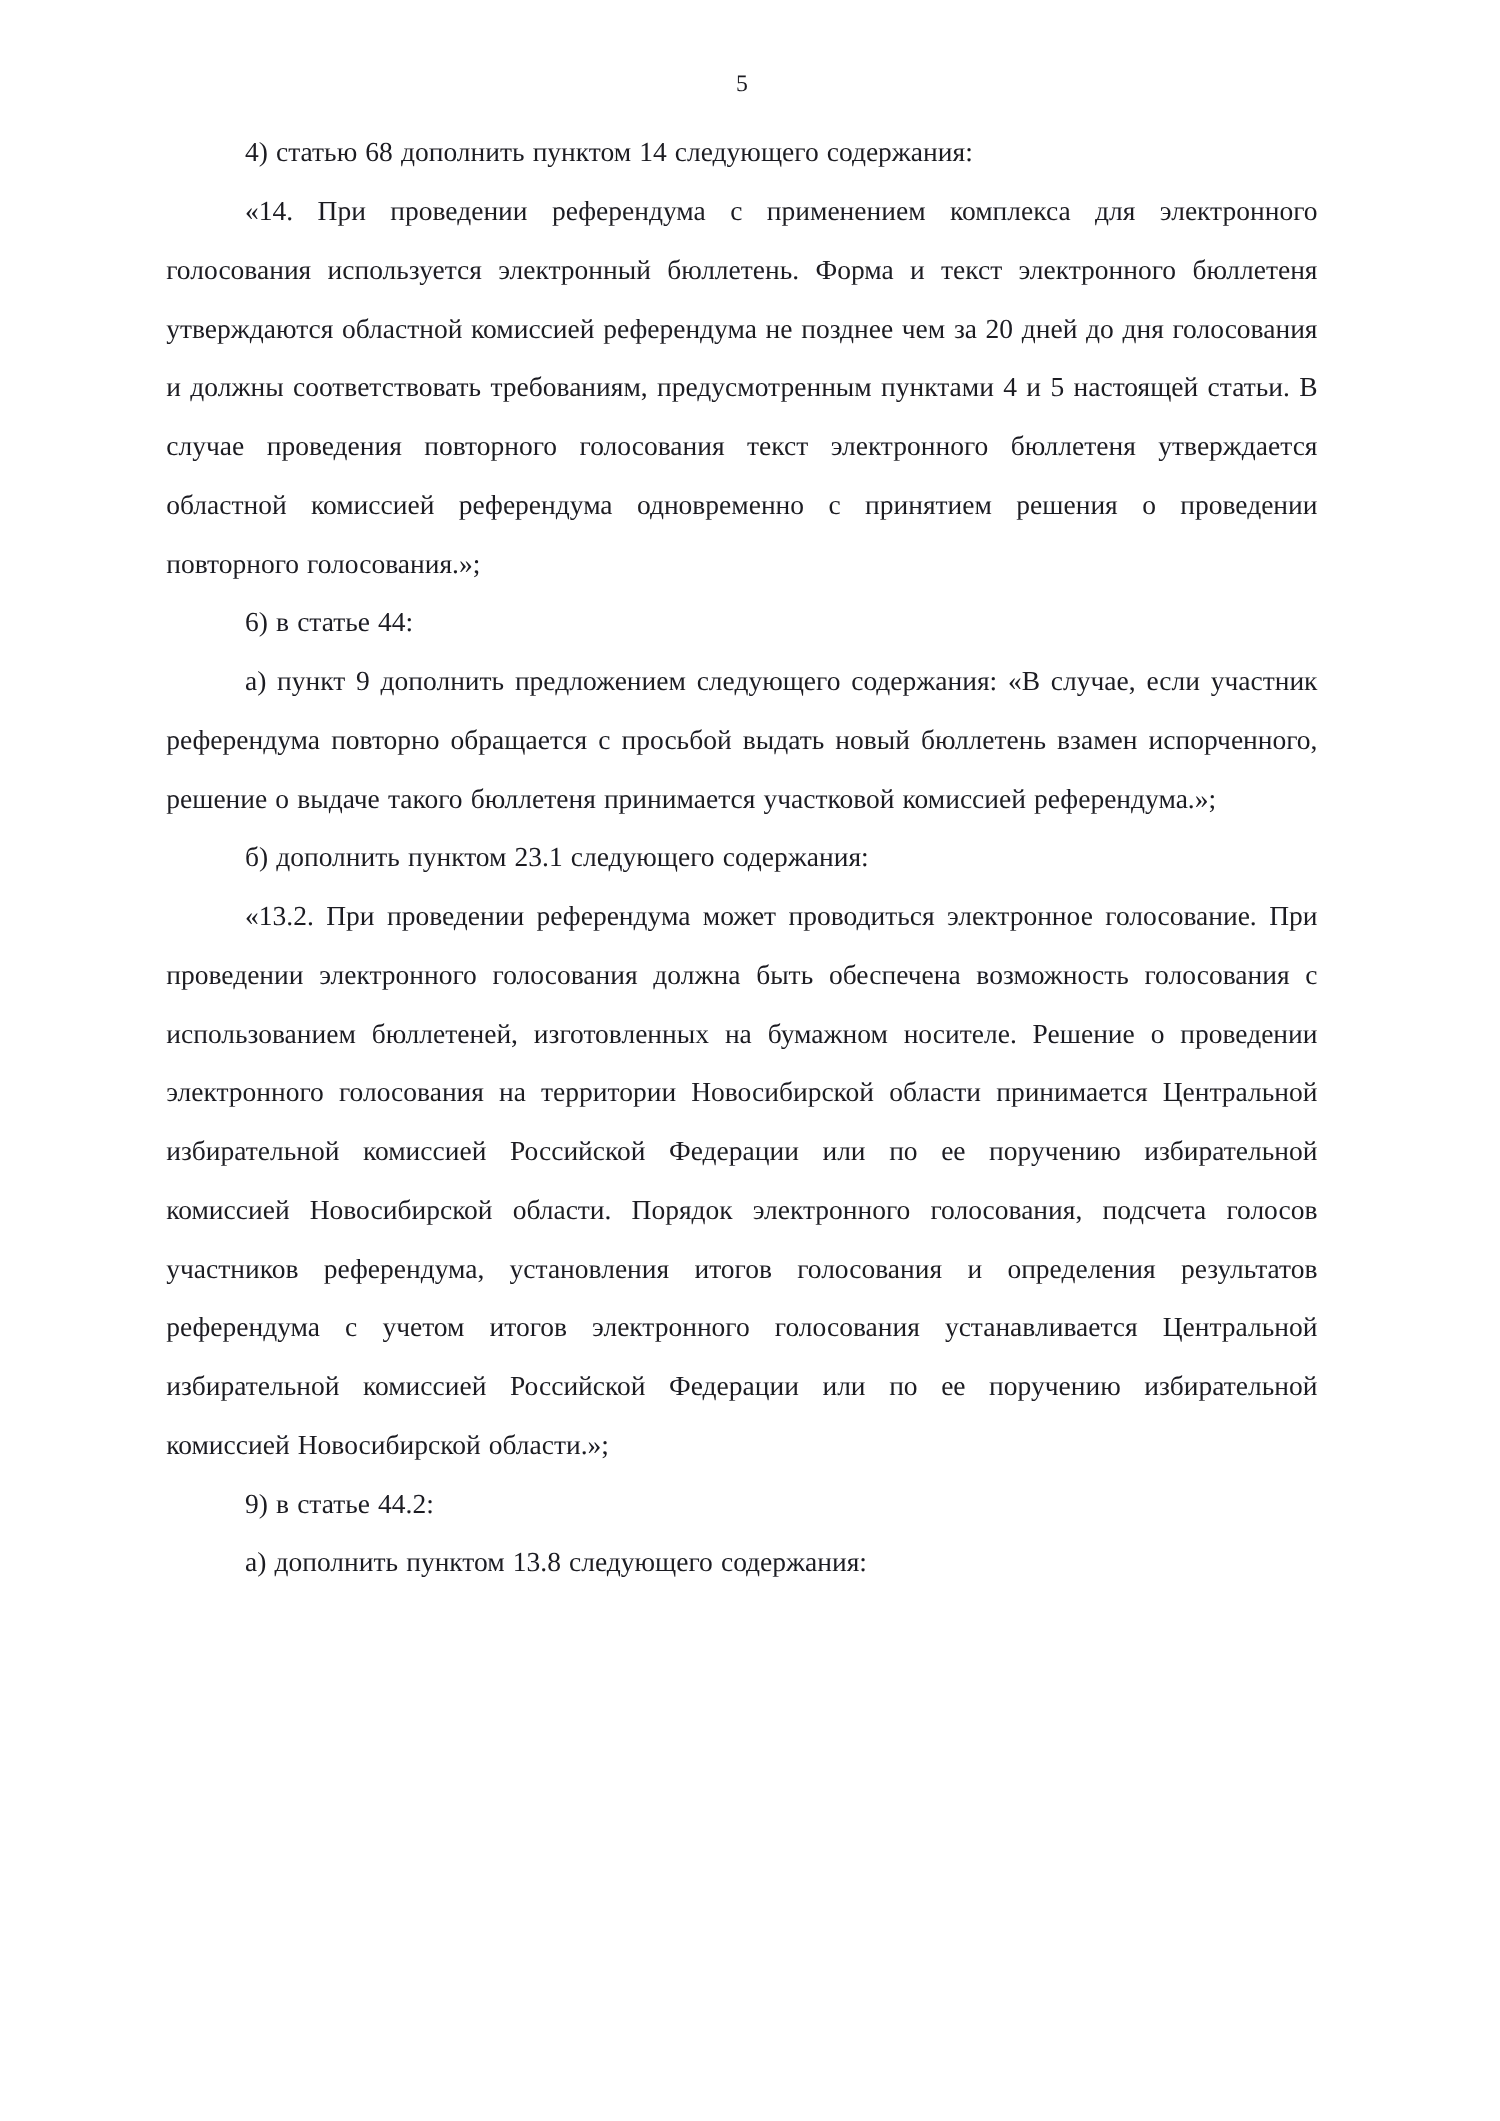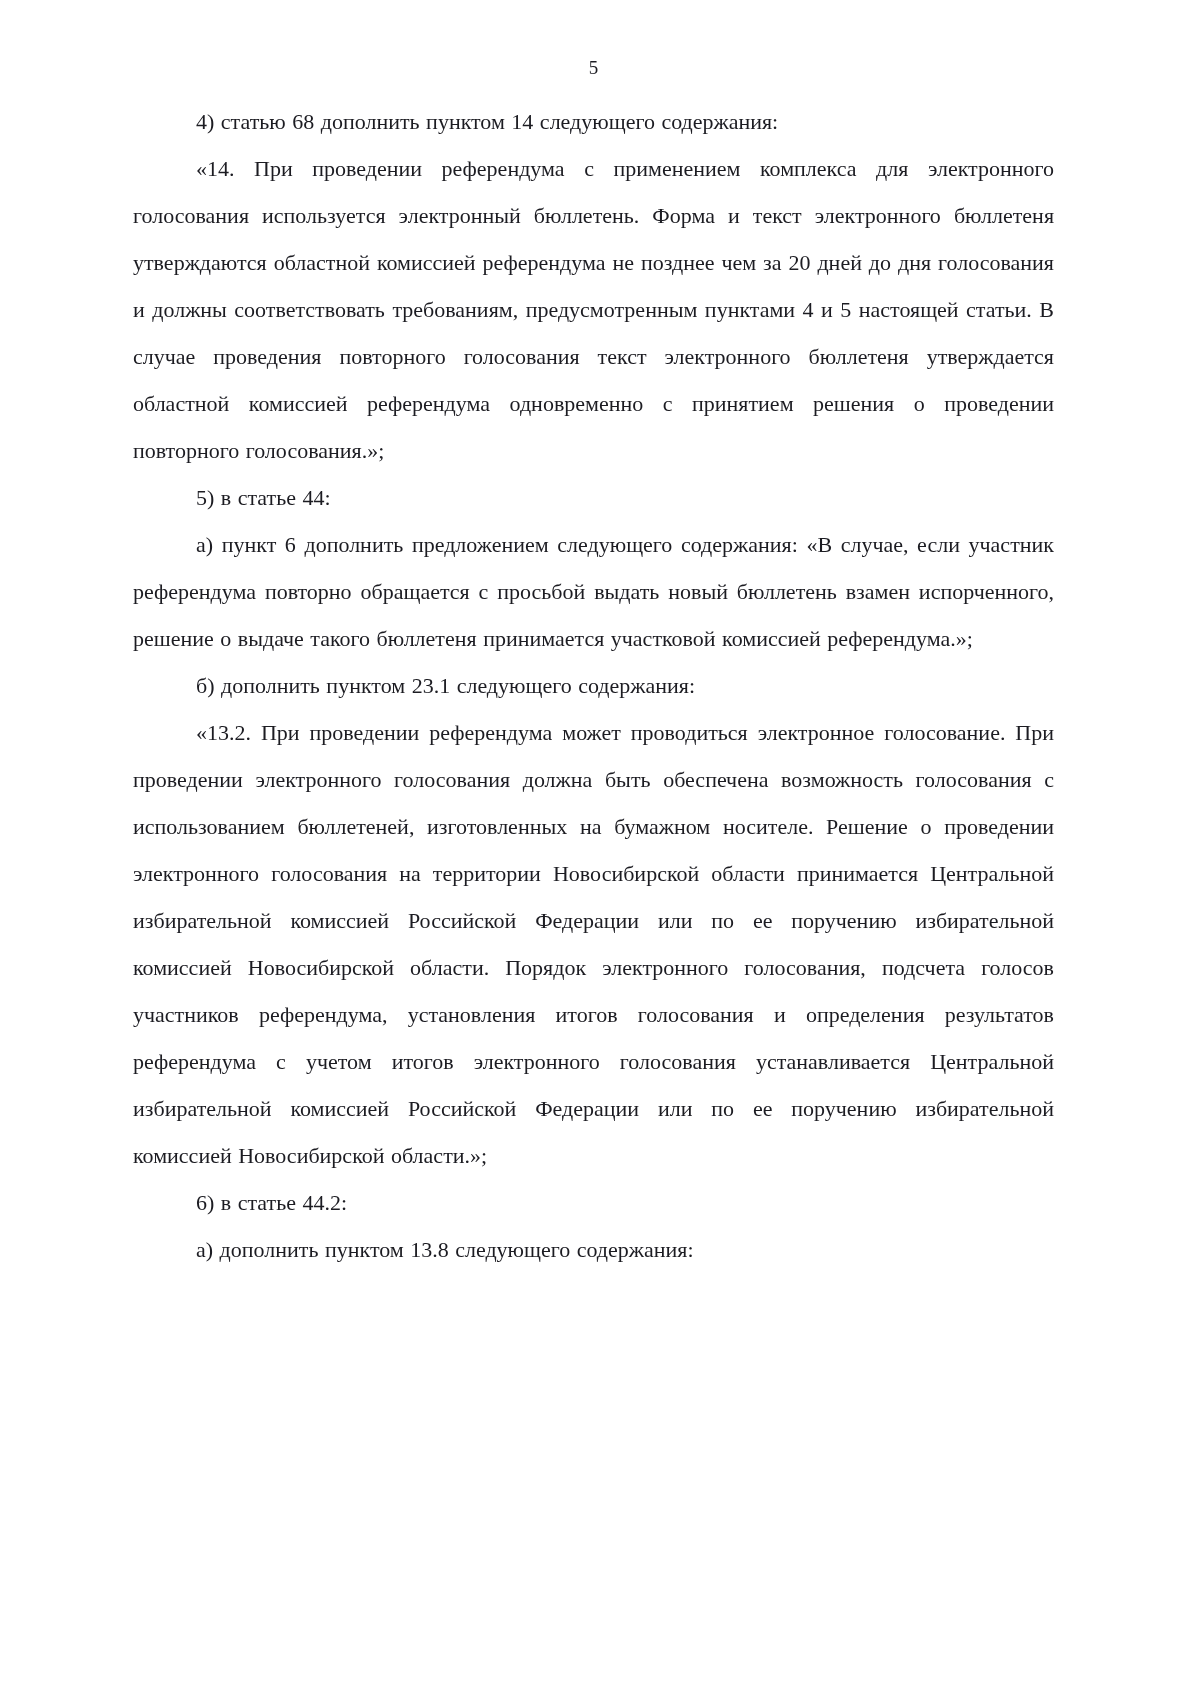--- a/index.html
+++ b/index.html
@@ -39,24 +39,24 @@
 <body>
 
 <div class="page">
   <div class="page-number">5</div>
 
 
   <p class="body-par indent">4) статью 68 дополнить пунктом 14 следующего содержания:</p>
 
   <p class="body-par indent">«14. При проведении референдума с применением комплекса для электронного голосования используется электронный бюллетень. Форма и текст электронного бюллетеня утверждаются областной комиссией референдума не позднее чем за 20 дней до дня голосования и должны соответствовать требованиям, предусмотренным пунктами 4 и 5 настоящей статьи. В случае проведения повторного голосования текст электронного бюллетеня утверждается областной комиссией референдума одновременно с принятием решения о проведении повторного голосования.»;</p>
 
-  <p class="body-par indent">5) в статье 44:</p>
+  <p class="body-par indent">6) в статье 44:</p>
 
-  <p class="body-par indent">а) пункт 6 дополнить предложением следующего содержания: «В случае, если участник референдума повторно обращается с просьбой выдать новый бюллетень взамен испорченного, решение о выдаче такого бюллетеня принимается участковой комиссией референдума.»;</p>
+  <p class="body-par indent">а) пункт 9 дополнить предложением следующего содержания: «В случае, если участник референдума повторно обращается с просьбой выдать новый бюллетень взамен испорченного, решение о выдаче такого бюллетеня принимается участковой комиссией референдума.»;</p>
 
   <p class="body-par indent">б) дополнить пунктом 23.1 следующего содержания:</p>
 
   <p class="body-par indent">«13.2. При проведении референдума может проводиться электронное голосование. При проведении электронного голосования должна быть обеспечена возможность голосования с использованием бюллетеней, изготовленных на бумажном носителе. Решение о проведении электронного голосования на территории Новосибирской области принимается Центральной избирательной комиссией Российской Федерации или по ее поручению избирательной комиссией Новосибирской области. Порядок электронного голосования, подсчета голосов участников референдума, установления итогов голосования и определения результатов референдума с учетом итогов электронного голосования устанавливается Центральной избирательной комиссией Российской Федерации или по ее поручению избирательной комиссией Новосибирской области.»;</p>
 
-  <p class="body-par indent">6) в статье 44.2:</p>
+  <p class="body-par indent">9) в статье 44.2:</p>
 
   <p class="body-par indent">а) дополнить пунктом 13.8 следующего содержания:</p>
 </div>
 
 </body></html>

